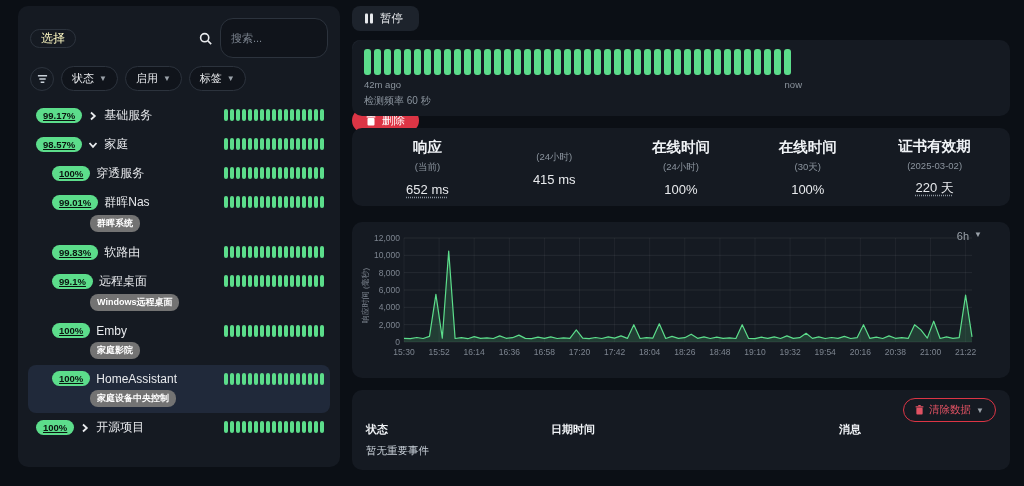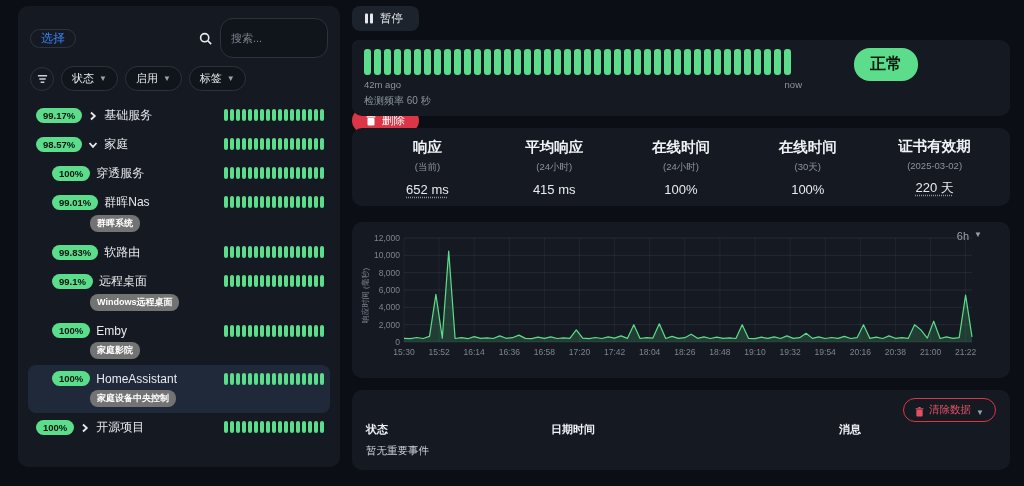--- a/index.html
+++ b/index.html
@@ -12,21 +12,21 @@
     position:relative;
   }
   
   .sidebar {
     position:absolute; left:18px; top:6px; width:322px; height:461px;
     background:#151a22; border-radius:10px; padding:10px 10px 10px 10px;
     overflow:hidden;
   }
   .sb-row1 { display:flex; align-items:center; gap:8px; padding:2px 2px 8px 2px; }
   .select-btn {
-    background:transparent; border:1px solid #2c333d; color:#3b82f6;
+    background:transparent; border:1px solid #2c333d; color:#fef9c3;
     font-size:12px; padding:0 10px; border-radius:14px; cursor:pointer;
     font-family:inherit;
   }
   .sb-spacer { flex:1; }
   .search-icon svg { display:block; }
   .search-input {
     width:108px; height:40px; background:#10141b; border:1px solid #2c333d;
     border-radius:13px; color:#e8eaed; font-size:11px; padding:0 10px;
     outline:none; font-family:inherit;
   }
@@ -49,21 +49,21 @@
   .mon-row {
     display:flex; align-items:flex-start; padding:6px 6px 6px 8px;
     border-radius:8px; cursor:pointer;
   }
   .mon-row.child { padding-left:24px; }
   .mon-row.selected { background:#20293a; }
   .mon-left { flex:1; min-width:0; }
   .mon-line1 { display:flex; align-items:center; gap:6px; }
   .pct-badge {
     background:#5cdd8b; color:#0b1410; font-size:9.5px; font-weight:bold;
-    padding:2px 7px; border-radius:9px; white-space:nowrap;
+    padding:2px 7px; border-radius:9px; white-space:nowrap;text-decoration:underline;
   }
   .chev { display:flex; color:#e8eaed; }
   .chev svg { display:block; }
   .mon-name { font-size:12px; color:#e8eaed; white-space:nowrap; }
   .mon-tag {
     display:inline-block; margin:4px 0 0 38px;
     background:#737373; color:#fff; font-size:9px; font-weight:bold;
     padding:2px 7px; border-radius:8px; white-space:nowrap;
   }
   .mini-bars { display:flex; gap:2px; margin-top:2px; }
@@ -104,21 +104,21 @@
     color:#9aa1a9; font-size:11px; cursor:pointer;
   }
   .ylabel {
     position:absolute; left:-32px; top:68px; width:90px; text-align:center;
     transform:rotate(-90deg); font-size:8px; color:#7d8590;
   }
   .chart-wrap { position:absolute; left:16px; top:8px; }
   .card-events { top:390px; height:80px; }
   .clear-btn {
     position:absolute; right:14px; top:8px;
-    display:flex; align-items:flex-end; gap:5px;
+    display:flex; align-items:center; gap:5px;
     background:transparent; border:1px solid #dc3545; color:#e05263;
     font-size:10.5px; padding:4px 11px; border-radius:13px; cursor:pointer;
     font-family:inherit;
   }
   .ev-header {
     position:absolute; left:14px; top:32px; width:630px;
     display:grid; grid-template-columns:185px 288px 1fr;
     font-size:11px; font-weight:bold; color:#f0f3f6;
   }
   .ev-empty { position:absolute; left:14px; top:54px; font-size:10.5px; color:#c9d1d9; }
@@ -492,31 +492,29 @@
           <span></span>
           <span></span>
           <span></span>
         </div>
       <div class="hb-time-row">
         <span>42m ago</span>
         <span>now</span>
       </div>
     </div>
     <div class="hb-freq">检测频率 60 秒</div>
-    <div class="status-badge">正常</div>
   </section>
 
   <section class="card card-stats" id="stats-card">
       <div class="stat-col">
         <div class="stat-title">响应</div>
         <div class="stat-sub">(当前)</div>
         <div class="stat-val u">652 ms</div>
       </div>
       <div class="stat-col">
-        <div class="stat-title">平均响应</div>
         <div class="stat-sub">(24小时)</div>
         <div class="stat-val">415 ms</div>
       </div>
       <div class="stat-col">
         <div class="stat-title">在线时间</div>
         <div class="stat-sub">(24小时)</div>
         <div class="stat-val">100%</div>
       </div>
       <div class="stat-col">
         <div class="stat-title">在线时间</div>

